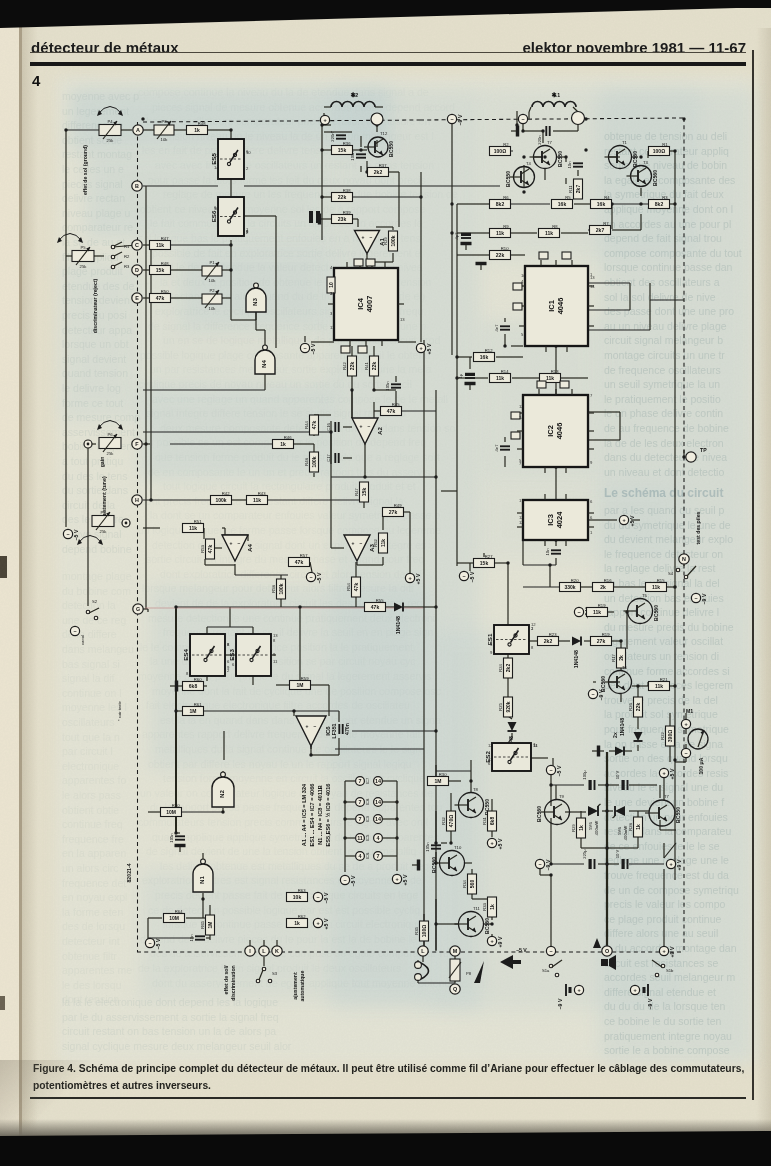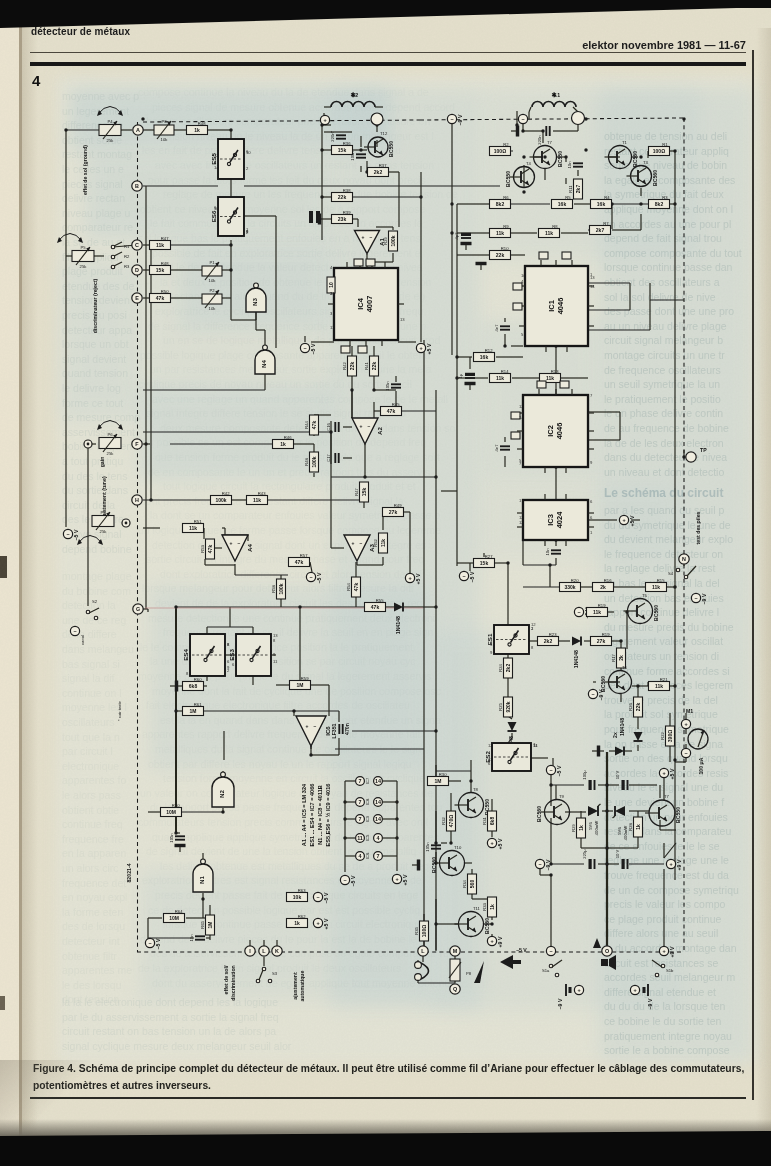--- a/index.html
+++ b/index.html
@@ -2288,23 +2288,23 @@
         <text x="232" y="660" class="tr">8</text>
         <text x="273" y="642" class="tr">8</text>
         <text x="273" y="656" class="tr">9</text>
         <text x="273" y="637" class="tr">13</text>
         <text x="273" y="663" class="tr">11</text>
         <text x="232" y="666" class="tr">6</text>
       </g>
 </g>
 </svg>
 
-<div class="abs" style="left:31px;top:26px;font-size:10px;font-weight:bold;color:#1c1c1c;letter-spacing:0.1px;">détecteur de métaux</div>
-
-<div class="abs" style="right:25px;top:39px;font-size:11px;font-weight:bold;color:#1c1c1c;text-align:right;">elektor novembre 1981 — 11-67</div>
+<div class="abs" style="left:31px;top:39px;font-size:15px;font-weight:bold;color:#1c1c1c;letter-spacing:0.1px;">détecteur de métaux</div>
+
+<div class="abs" style="right:25px;top:39px;font-size:15px;font-weight:bold;color:#1c1c1c;text-align:right;">elektor novembre 1981 — 11-67</div>
 
 <div class="abs" style="left:30px;top:52px;width:716px;height:1px;background:#4a463c;"></div>
 
 <div class="abs" style="left:30px;top:62px;width:716px;height:3.6px;background:#181818;"></div>
 
 <div class="abs" style="left:32px;top:72px;font-size:15px;font-weight:bold;color:#111;">4</div>
 
 <div class="abs" style="left:752px;top:50px;width:1.6px;height:1050px;background:#35322c;"></div>
 
 <div class="abs" style="left:33px;top:1063px;font-size:10.3px;font-weight:bold;color:#23231f;letter-spacing:0px;">Figure 4. Schéma de principe complet du détecteur de métaux. Il peut être utilisé comme fil d’Ariane pour effectuer le câblage des commutateurs,</div>

